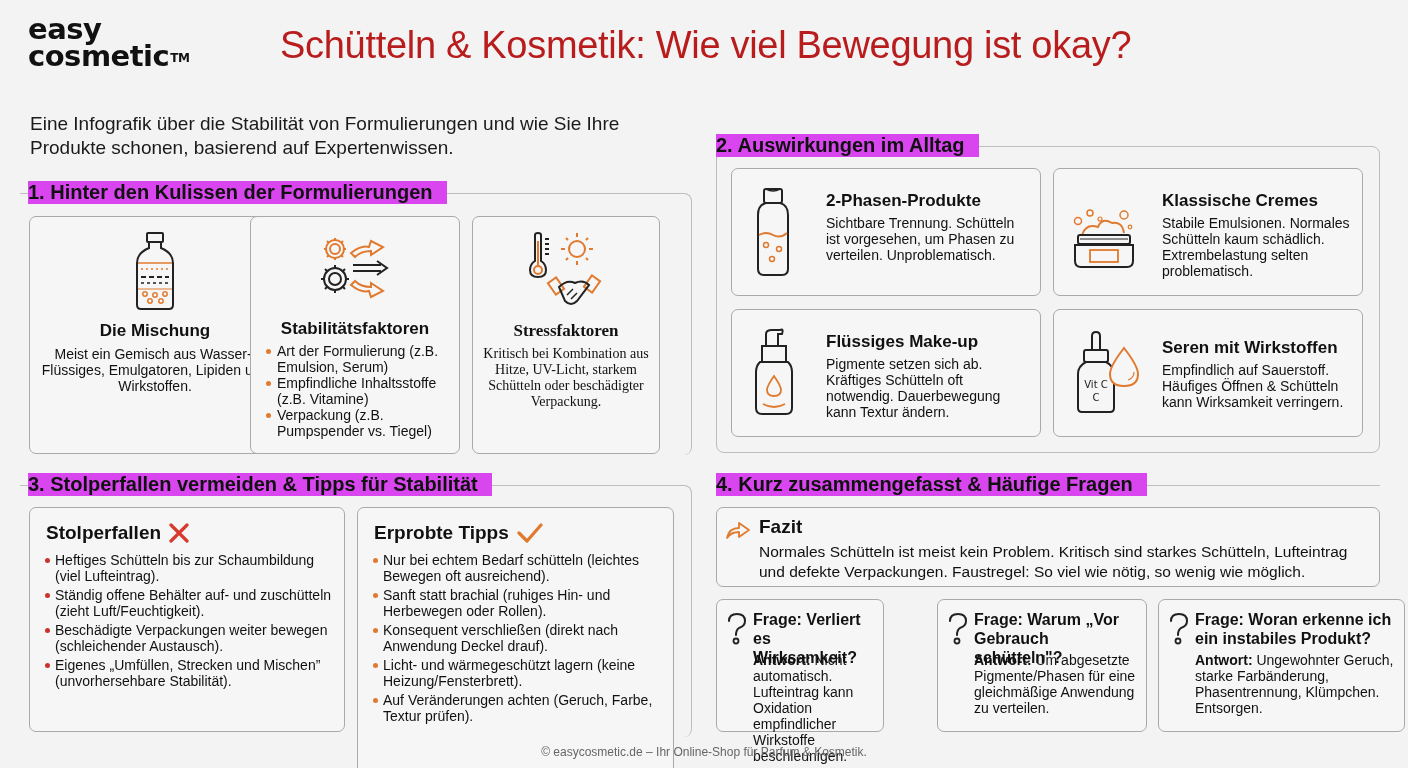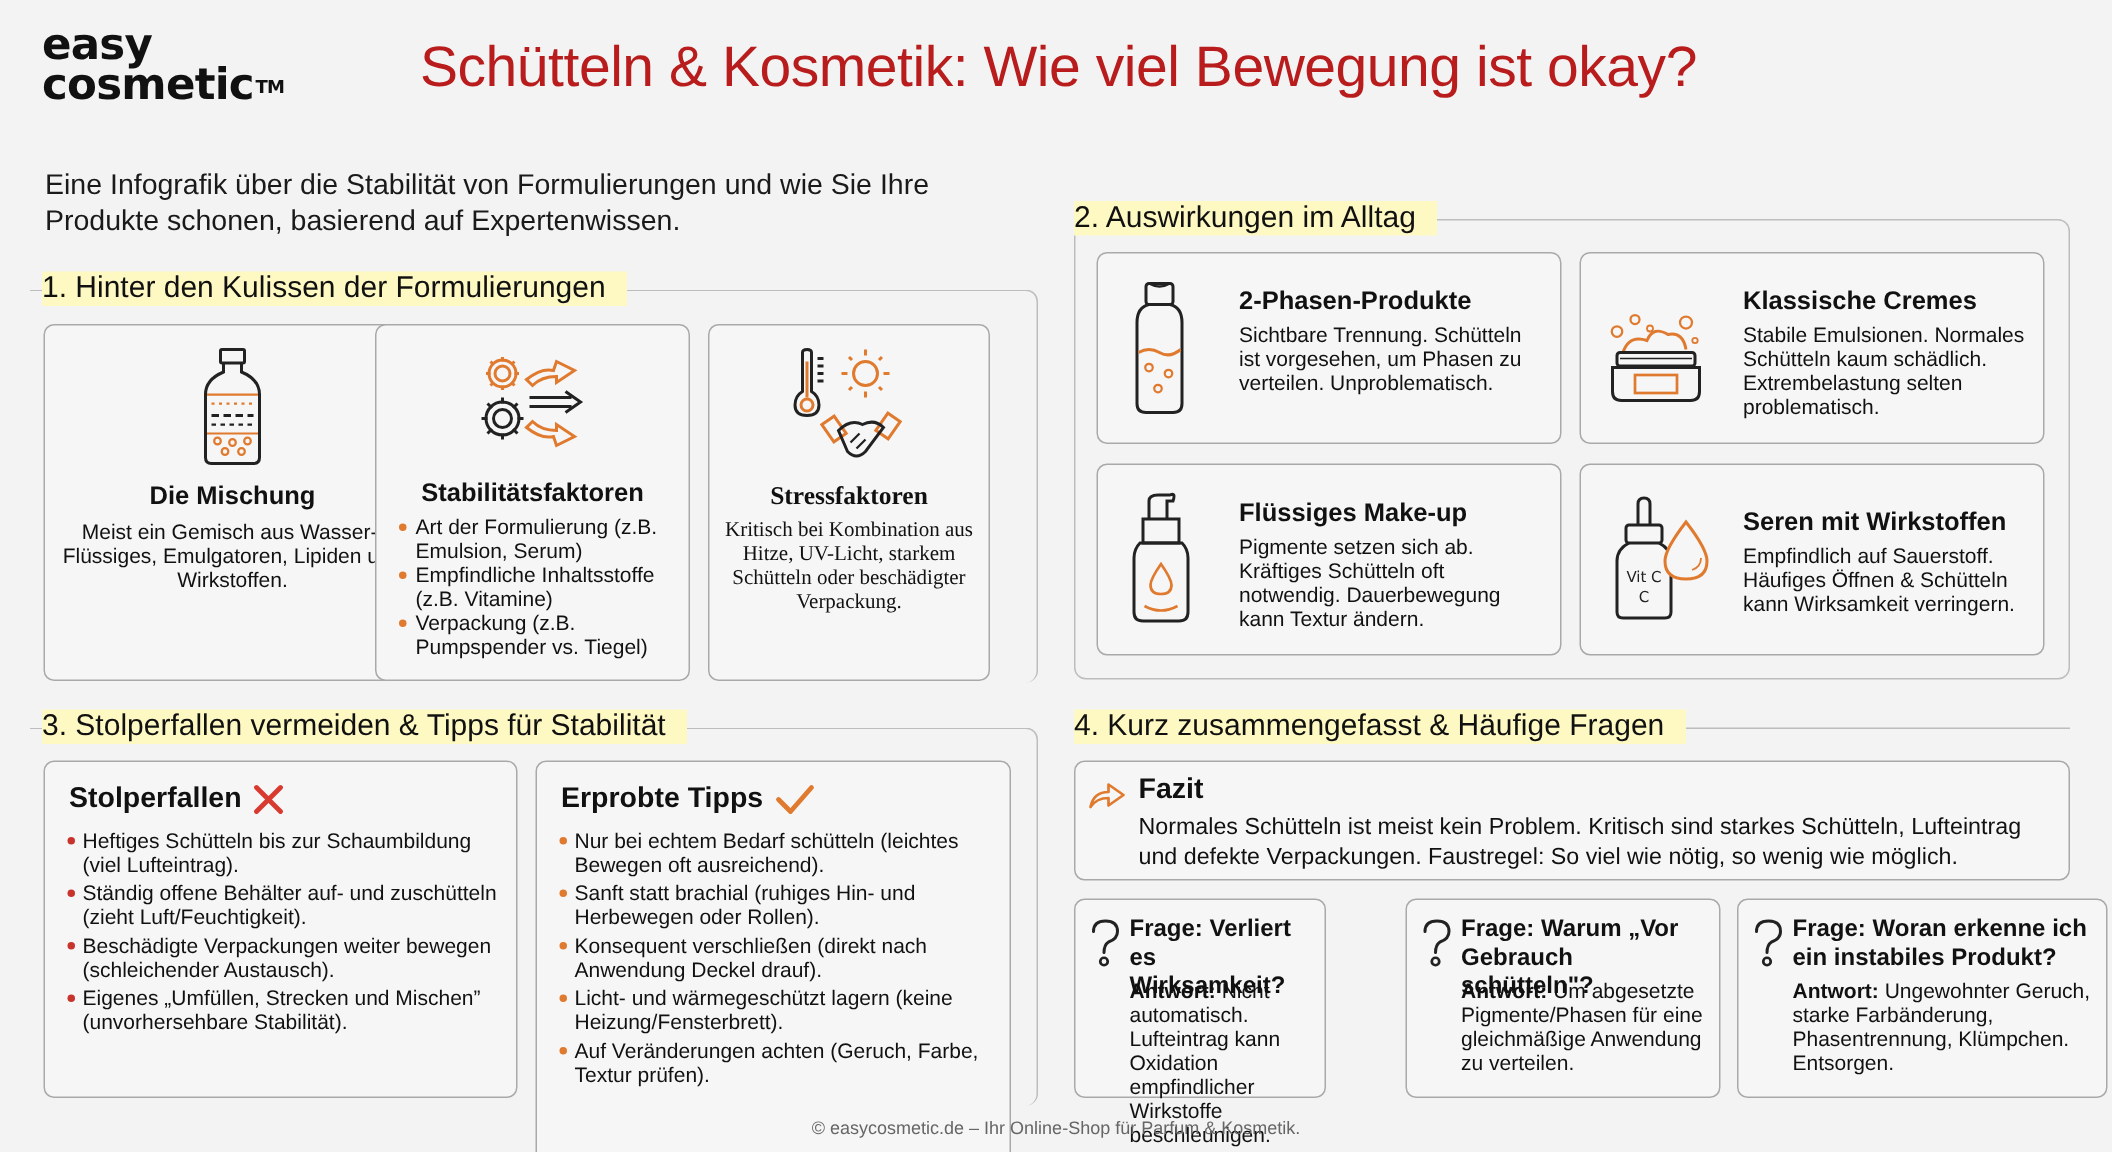--- a/index.html
+++ b/index.html
@@ -13,21 +13,21 @@
   .abs { position: absolute; }
 
   
   .logo { left: 28px; top: 16px; line-height: 27px; font-family: "DejaVu Sans", sans-serif; font-weight: bold; font-size: 29px; letter-spacing: -0.5px; color: #111; }
   .logo .tm { font-size: 12px; vertical-align: top; position: relative; top: 2px; margin-left: 1px; }
 
   .title { left: 280px; top: 24px; font-size: 38px; font-weight: normal; color: #b91c1c; letter-spacing: -0.3px; }
 
   .intro { left: 30px; top: 112px; width: 640px; font-size: 19px; line-height: 24px; color: #1a1a1a; }
 
-  .sec-head { font-size: 20px; font-weight: normal; color: #111; background: #fef9c3; padding-right: 14px; white-space: nowrap; }
+  .sec-head { font-size: 20px; font-weight: bold; color: #111; background: #d946ef; padding-right: 14px; white-space: nowrap; }
 
   
   .frame-open { border-top: 1px solid #bdbdbd; border-right: 1px solid #bdbdbd; border-top-right-radius: 8px; border-bottom-right-radius: 8px; }
   .frame-full { border: 1px solid #bdbdbd; border-radius: 8px; }
   .line-only { border-top: 1px solid #bdbdbd; }
 
   .card {
     position: absolute;
     background: #f6f6f6;
     border: 1.5px solid #a9a9a9;

